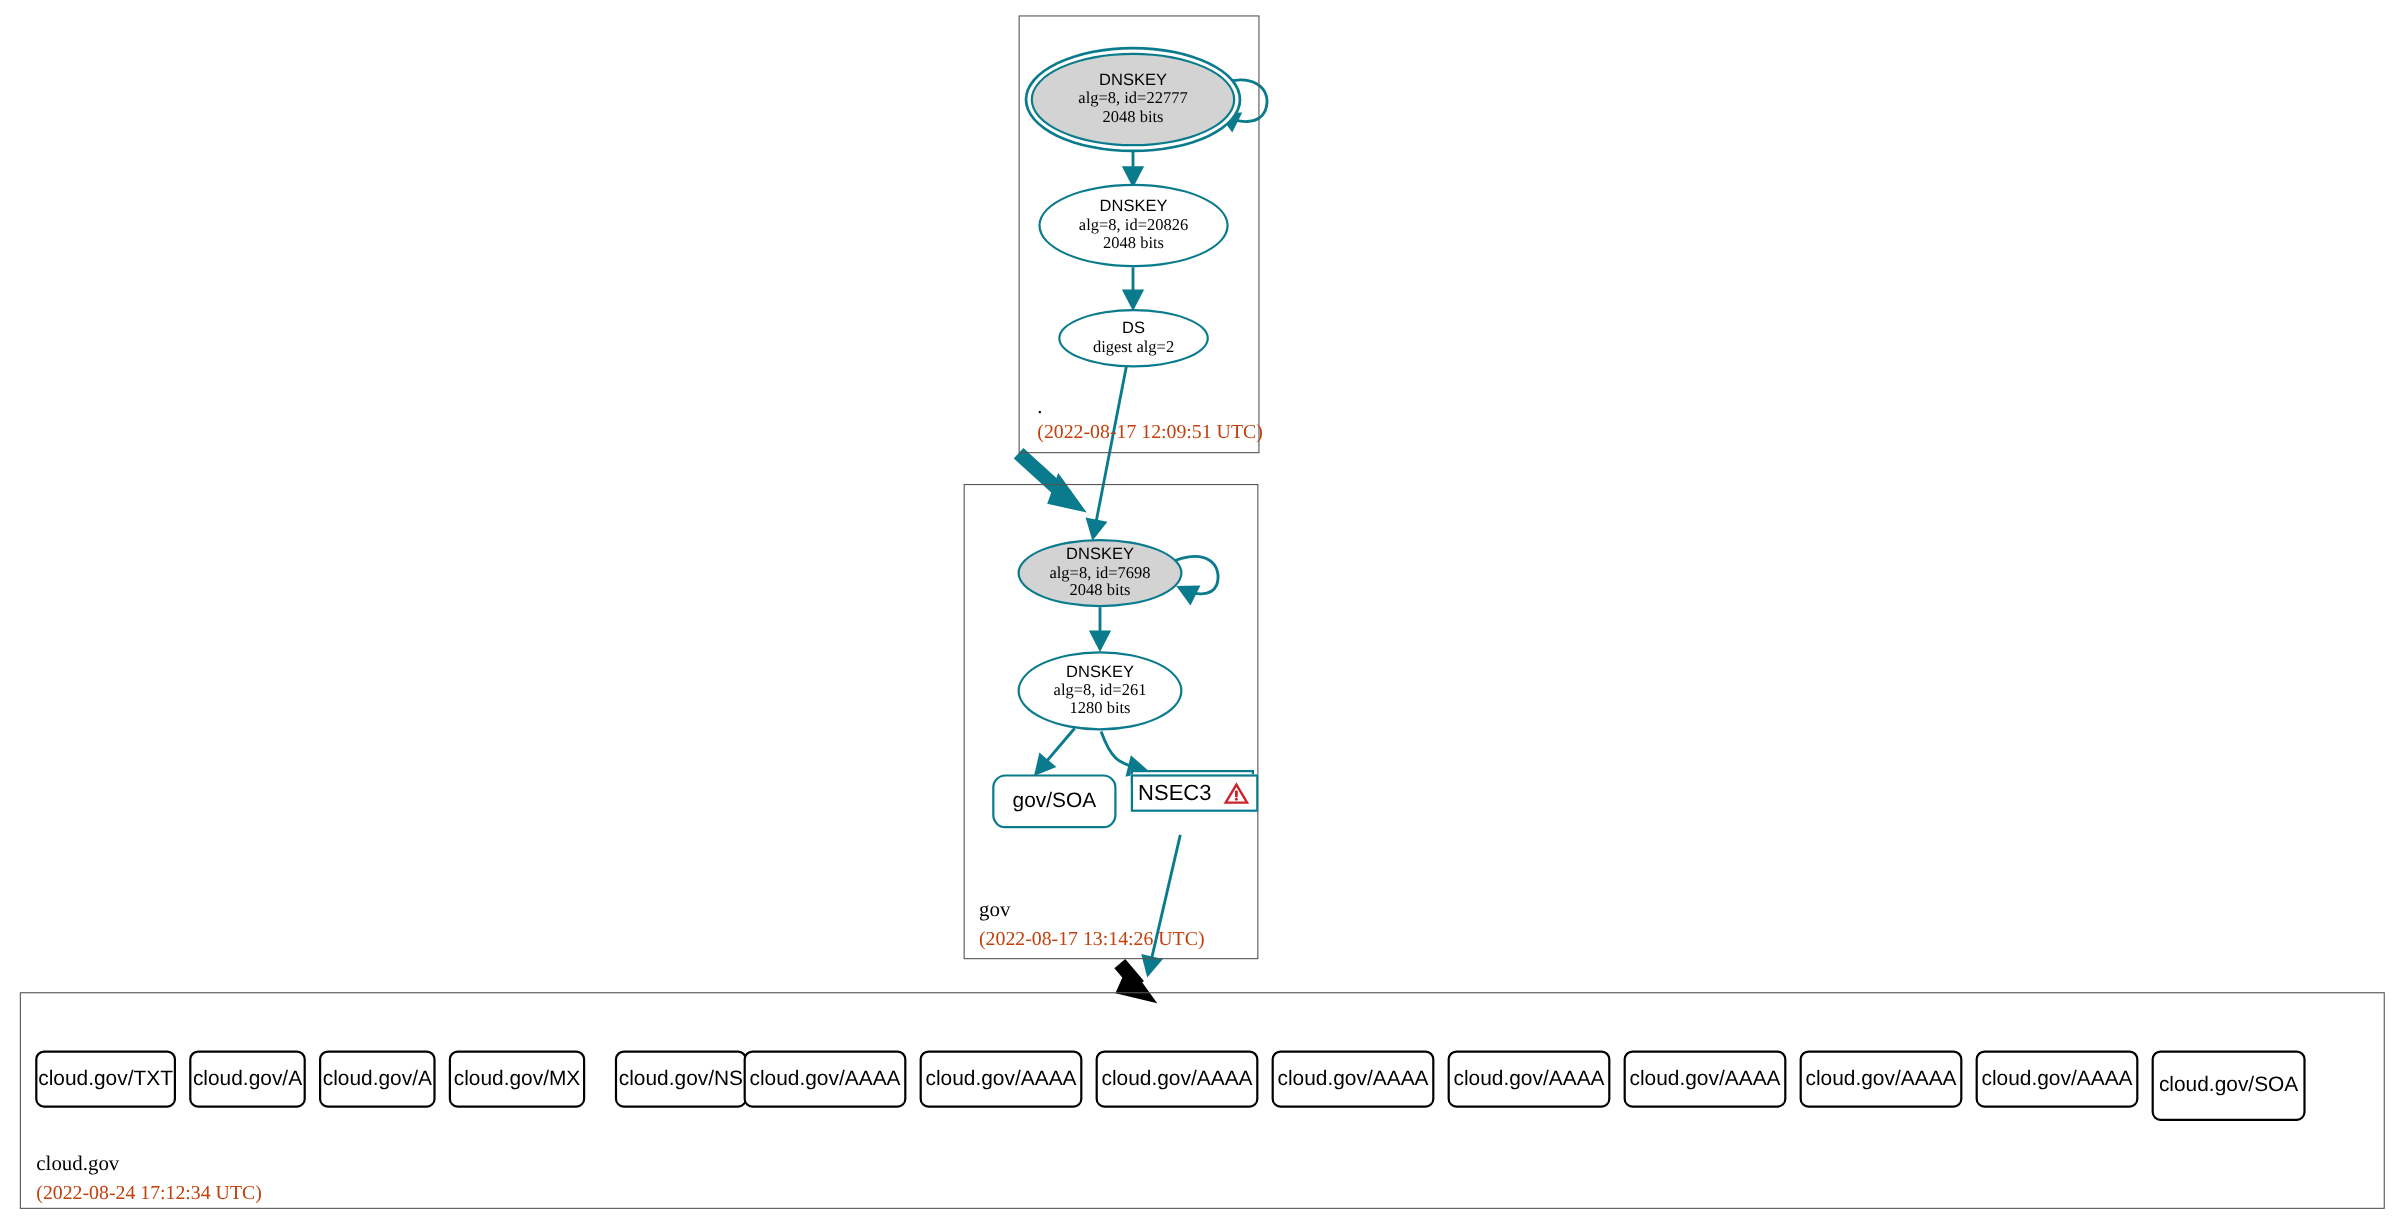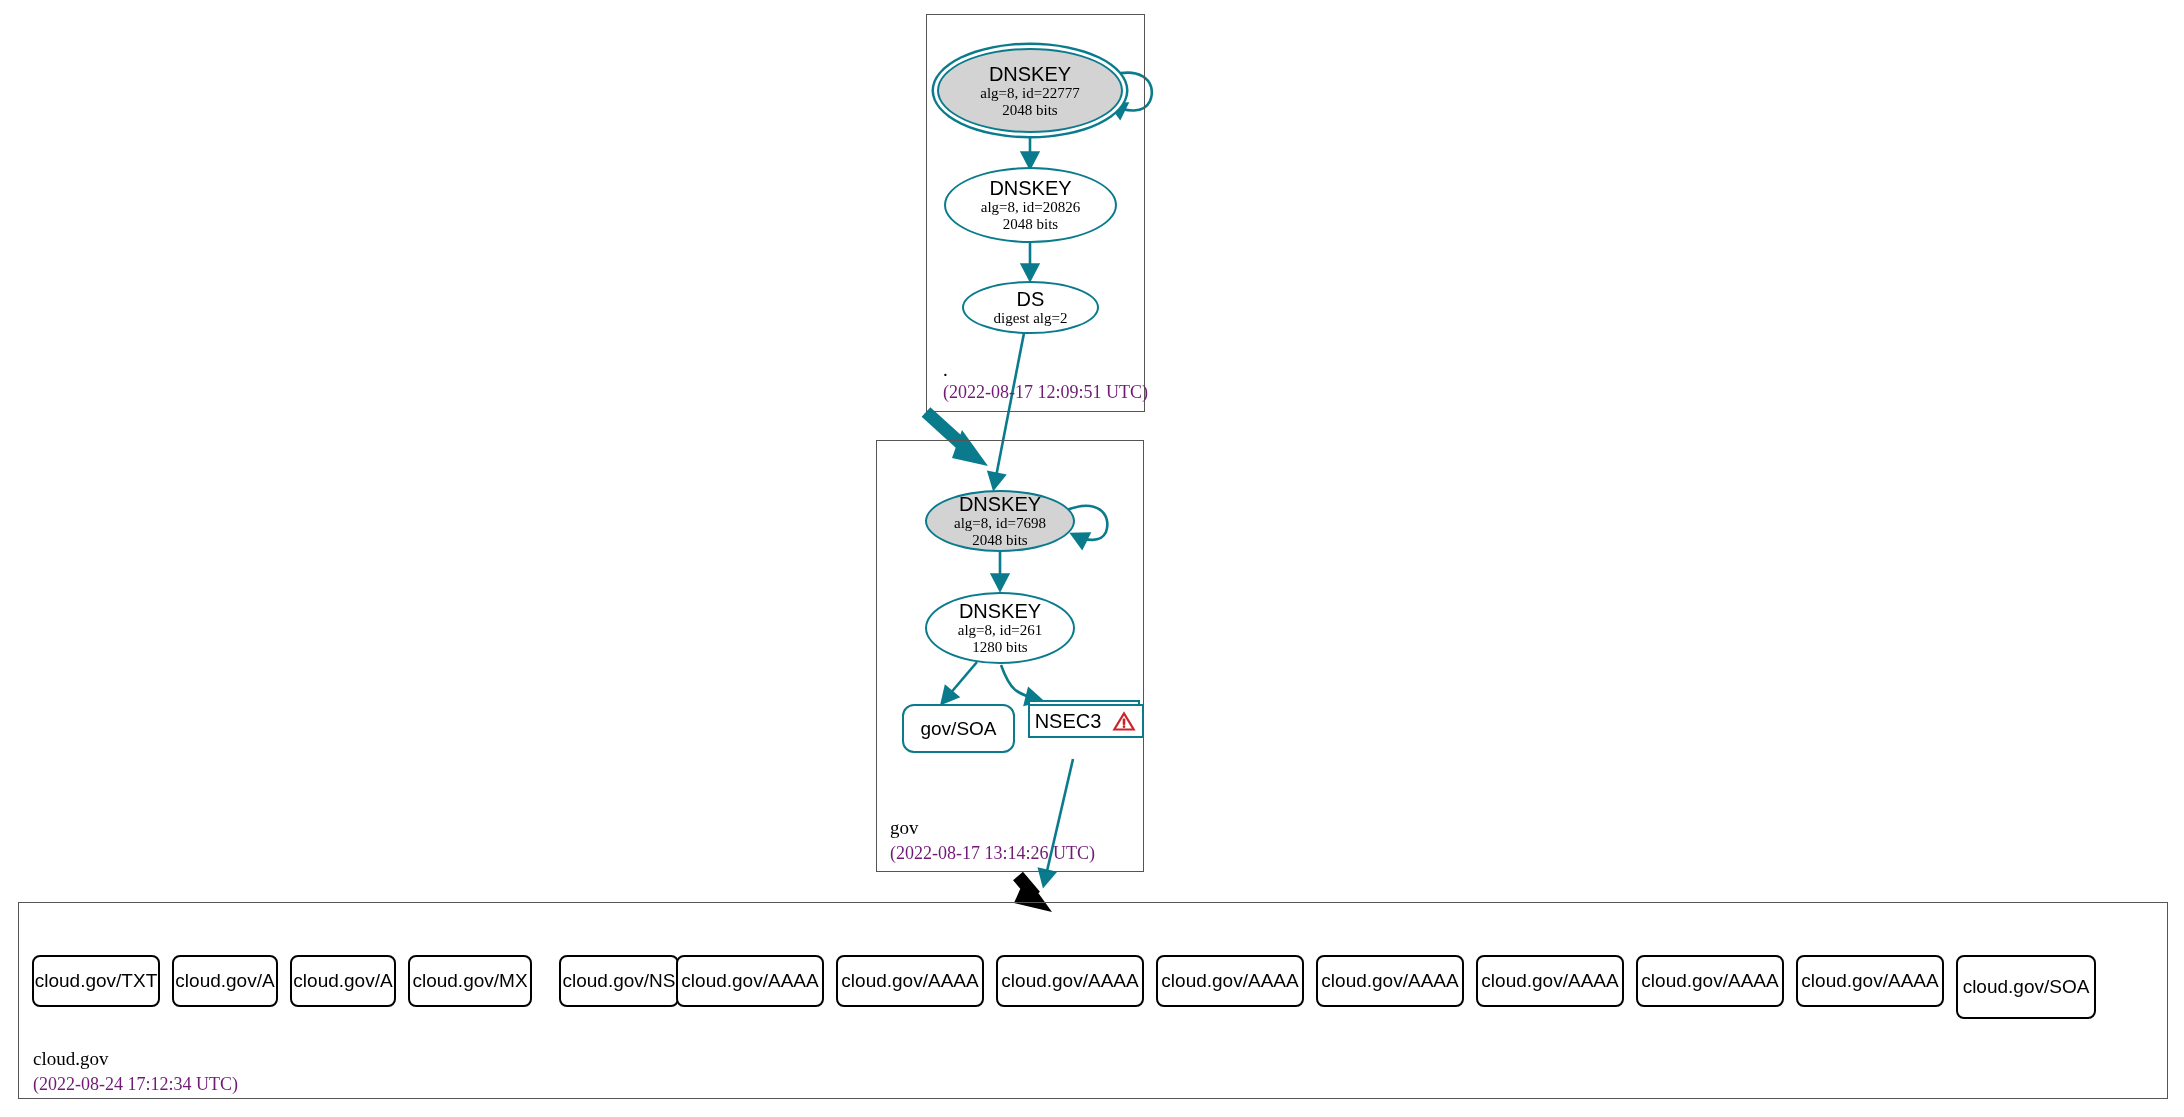--- a/index.html
+++ b/index.html
@@ -31,21 +31,21 @@
     position: absolute;
     font-family: "Liberation Serif", serif;
     font-size: 19px;
     color: #000000;
     white-space: nowrap;
   }
   .zone-stamp {
     position: absolute;
     font-family: "Liberation Serif", serif;
     font-size: 18px;
-    color: #701a75;
+    color: #c2410c;
     white-space: nowrap;
   }
   .node {
     position: absolute;
     box-sizing: border-box;
     display: flex;
     flex-direction: column;
     align-items: center;
     justify-content: center;
     text-align: center;
@@ -58,21 +58,21 @@
   }
   .ellipse.sep {
     background: #d3d3d3;
     box-shadow: 0 0 0 3px #ffffff, 0 0 0 5.5px #0a7b8c;
   }
   .ellipse.shaded {
     background: #d3d3d3;
   }
   .node .t1 {
     font-family: "Liberation Sans", sans-serif;
-    font-size: 20px;
+    font-size: 15px;
     color: #000000;
     letter-spacing: 0px;
   }
   .node .t2, .node .t3 {
     font-family: "Liberation Serif", serif;
     font-size: 15px;
     color: #000000;
   }
   .rrset-teal {
     border: 2.5px solid #0a7b8c;

